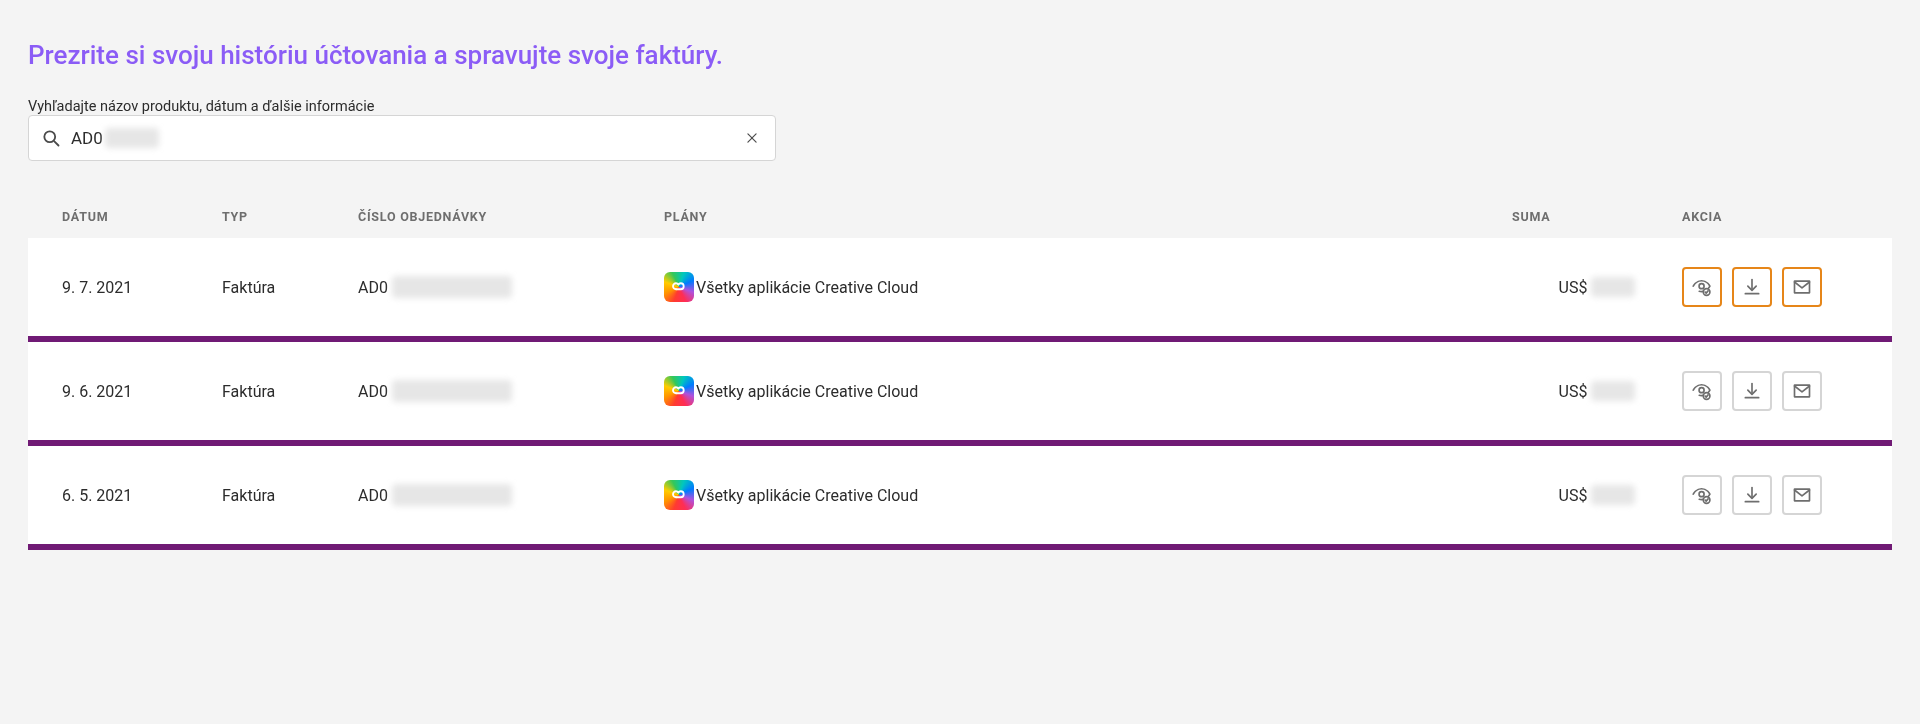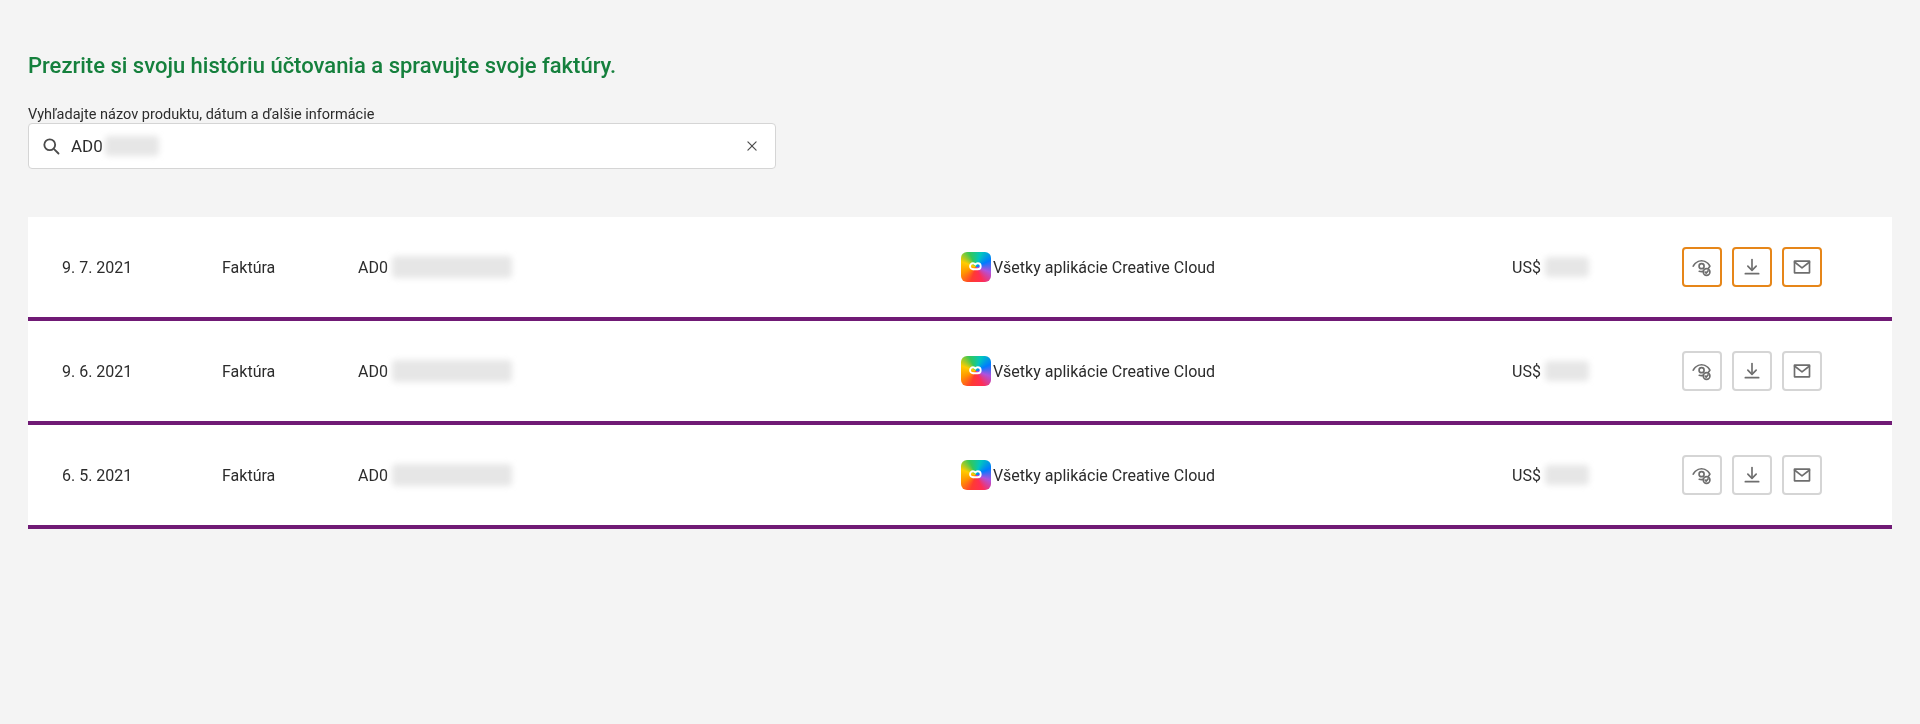--- a/index.html
+++ b/index.html
@@ -3,25 +3,24 @@
 <meta charset="utf-8">
 <style>
   * { box-sizing: border-box; margin: 0; padding: 0; }
   body {
     font-family: -apple-system, BlinkMacSystemFont, "Segoe UI", Roboto, Helvetica, Arial, sans-serif;
     background: #f4f4f4;
     color: #2c2c2c;
     padding: 40px 28px;
   }
   .page-title {
-    font-size: 22px;
+    font-size: 26px;
     font-weight: 500;
-    color: #15803d;
+    color: #8b5cf6;
     margin-bottom: 28px;
-    margin-top: 13px;
   }
   .search-label {
     font-size: 14.5px;
     color: #2c2c2c;
   }
   .search-box {
     display: flex;
     align-items: center;
     width: 748px;
     height: 46px;
@@ -63,47 +62,47 @@
   .col-amount { width: 170px; }
   .col-action { width: 176px; }
 
   .rows { }
   .row {
     display: flex;
     align-items: center;
     background: #fff;
     padding: 0 34px;
     height: 104px;
-    border-bottom: 4px solid #701a75;
+    border-bottom: 6px solid #701a75;
     font-size: 16px;
     color: #2c2c2c;
   }
   .row .col-date, .row .col-type { color: #2c2c2c; }
   .order-cell { display: flex; align-items: center; gap: 4px; }
   .order-prefix { color: #2c2c2c; }
   .blur-pill {
     display: inline-block;
     width: 120px; height: 22px;
     background: #e6e6e6;
     border-radius: 4px;
     filter: blur(3px);
   }
   .blur-pill.sm { width: 44px; height: 20px; }
   .blur-pill.search { width: 54px; height: 20px; filter: blur(3px); margin-left:2px; }
 
-  .plan-cell { display: flex; align-items: center; gap: 2px; justify-content: center; }
+  .plan-cell { display: flex; align-items: center; gap: 2px; }
   .cc-icon {
     width: 30px; height: 30px;
     border-radius: 6px;
     background: conic-gradient(from 200deg, #ff3b30, #ff9500, #ffcc00, #34c759, #00c7be, #007aff, #af52de, #ff2d55, #ff3b30);
     display:flex; align-items:center; justify-content:center;
     position:relative;
   }
   .cc-icon svg { width:18px; height:18px; }
-  .amount-cell { display:flex; align-items:center; gap:4px; }
+  .amount-cell { display:flex; align-items:center; gap:4px;justify-content:center; }
 
   .actions { display:flex; gap:10px; }
   .act-btn {
     width: 40px; height: 40px;
     border: 2px solid #d5d5d5;
     border-radius: 4px;
     background: #fff;
     display:flex; align-items:center; justify-content:center;
     cursor:pointer;
     color: #6e6e6e;
@@ -133,20 +132,28 @@
   </div>
   <div class="clear-btn">
     <svg width="14" height="14" viewBox="0 0 24 24" fill="none" stroke="#4b4b4b" stroke-width="2" stroke-linecap="round">
       <line x1="5" y1="5" x2="19" y2="19"></line>
       <line x1="19" y1="5" x2="5" y2="19"></line>
     </svg>
   </div>
 </div>
 
 <div class="table-wrap">
+  <div class="thead">
+    <div class="col-date">DÁTUM</div>
+    <div class="col-type">TYP</div>
+    <div class="col-order">ČÍSLO OBJEDNÁVKY</div>
+    <div class="col-plan">PLÁNY</div>
+    <div class="col-amount">SUMA</div>
+    <div class="col-action">AKCIA</div>
+  </div>
   <div class="rows" id="rows-container">
   <div class="row">
     <div class="col-date">9. 7. 2021</div>
     <div class="col-type">Faktúra</div>
     <div class="col-order">
       <div class="order-cell">
         <span class="order-prefix">AD0</span>
         <span class="blur-pill"></span>
       </div>
     </div>

